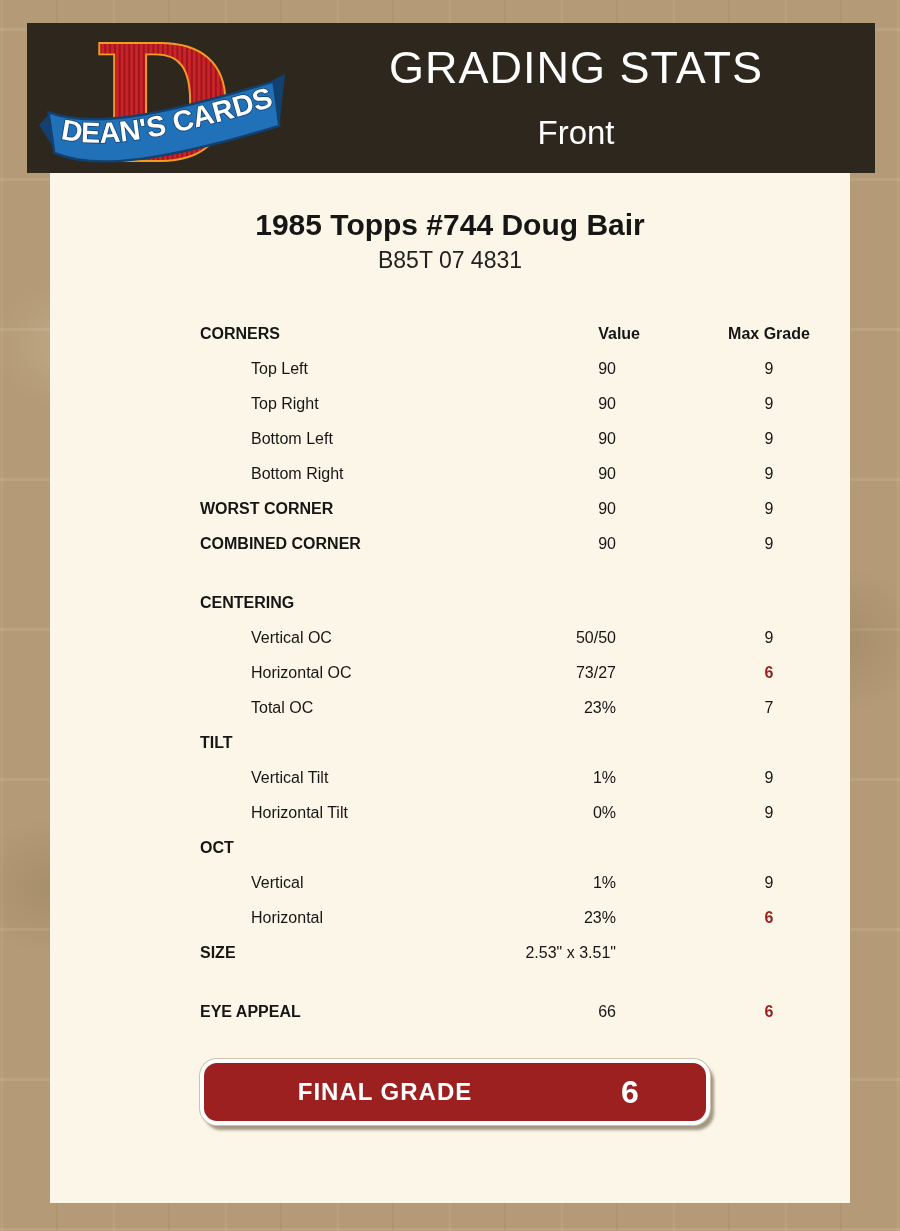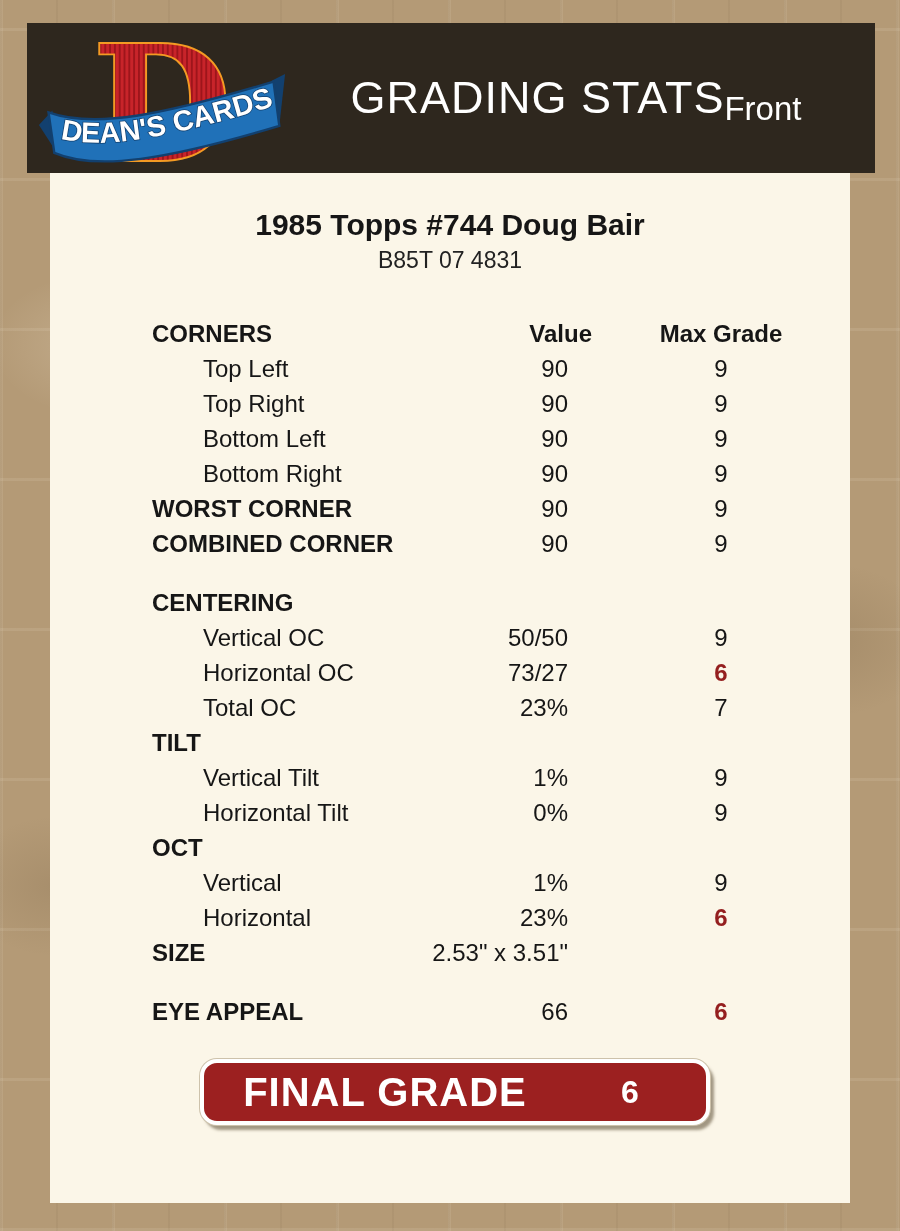--- a/index.html
+++ b/index.html
@@ -32,21 +32,21 @@
     position: absolute; left: 27px; top: 23px;
     width: 848px; height: 150px;
     background: var(--header-bg, #2e271e);
     display: flex; align-items: center;
   }
   .logo-wrap { width: 268px; height: 150px; position: relative; flex: none; }
   .logo-wrap svg { position: absolute; left: 10px; top: 2px; }
 
   .header-titles {
     flex: 1;
-    display: flex; flex-direction: row; align-items: center; justify-content: center;
+    display: flex; flex-direction: column; align-items: center; justify-content: center;
     color: #ffffff; padding-right: 18px;
   }
   .header-title { font-size: 45px; letter-spacing: 1px; line-height: 1.08; }
   .header-subtitle { font-size: 33px; margin-top: 21px; }
 
   .sheet {
     position: absolute; left: 50px; top: 173px;
     width: 800px; height: 1030px;
     background: var(--sheet-bg, #fbf6e8);
     color: #161616;
@@ -55,21 +55,22 @@
     position: absolute; left: 0; top: 37px; width: 100%;
     text-align: center; font-weight: bold; font-size: 30px; line-height: 30px;
   }
   .card-cert {
     position: absolute; left: 0; top: 72px; width: 100%;
     text-align: center; font-size: 23px; line-height: 30px; color: #222;
   }
 
   .grading-table {
     position: absolute; left: 0; top: 143px; width: 100%;
-    font-size: 24px;
+    font-size: 16px;
+    padding-left: 48px;
   }
   .row { display: flex; height: 35px; line-height: 35px; }
   .row.gap { margin-top: 24px; }
   .cell { white-space: nowrap; }
   .cell.label { flex: 1; padding-left: 102px; }
   .row.indent .cell.label { padding-left: 153px; }
   .row.bold .cell.label, .row.thead .cell.label { font-weight: bold; }
   .cell.value { width: 170px; box-sizing: border-box; text-align: right; padding-right: 24px; }
   .row.thead .cell.value { padding-right: 0; font-weight: bold; }
   .cell.max { width: 258px; text-align: center; }
@@ -82,21 +83,21 @@
     background: var(--button-red, #9c2020);
     border: 4px solid #ffffff;
     border-radius: 17px;
     box-shadow: 0 0 0 1px #cdc2ab, 4px 5px 3px rgba(88,72,48,0.55);
     display: flex; align-items: center;
     cursor: pointer;
     padding: 0;
   }
   .final-label {
     flex: 1; text-align: center;
-    color: #ffffff; font-weight: bold; font-size: 40px; letter-spacing: 1px;
+    color: #ffffff; font-weight: bold; font-size: 24px; letter-spacing: 1px;
   }
   .final-grade {
     width: 140px; text-align: left; padding-left: 55px; box-sizing: border-box;
     color: #ffffff; font-weight: bold; font-size: 32px;
   }
 </style>
 </head>
 <body style="--accent-red: #941f1f; --button-red: #9c2020; --header-bg: #2e271e; --sheet-bg: #fbf6e8; --page-bg: #b49a76; --logo-red: #c8242a; --logo-red-dark: #9e151b; --logo-orange: #f49a23; --logo-blue: #2071b8; --logo-blue-dark: #12406f;">
 
 <div class="header-bar">

